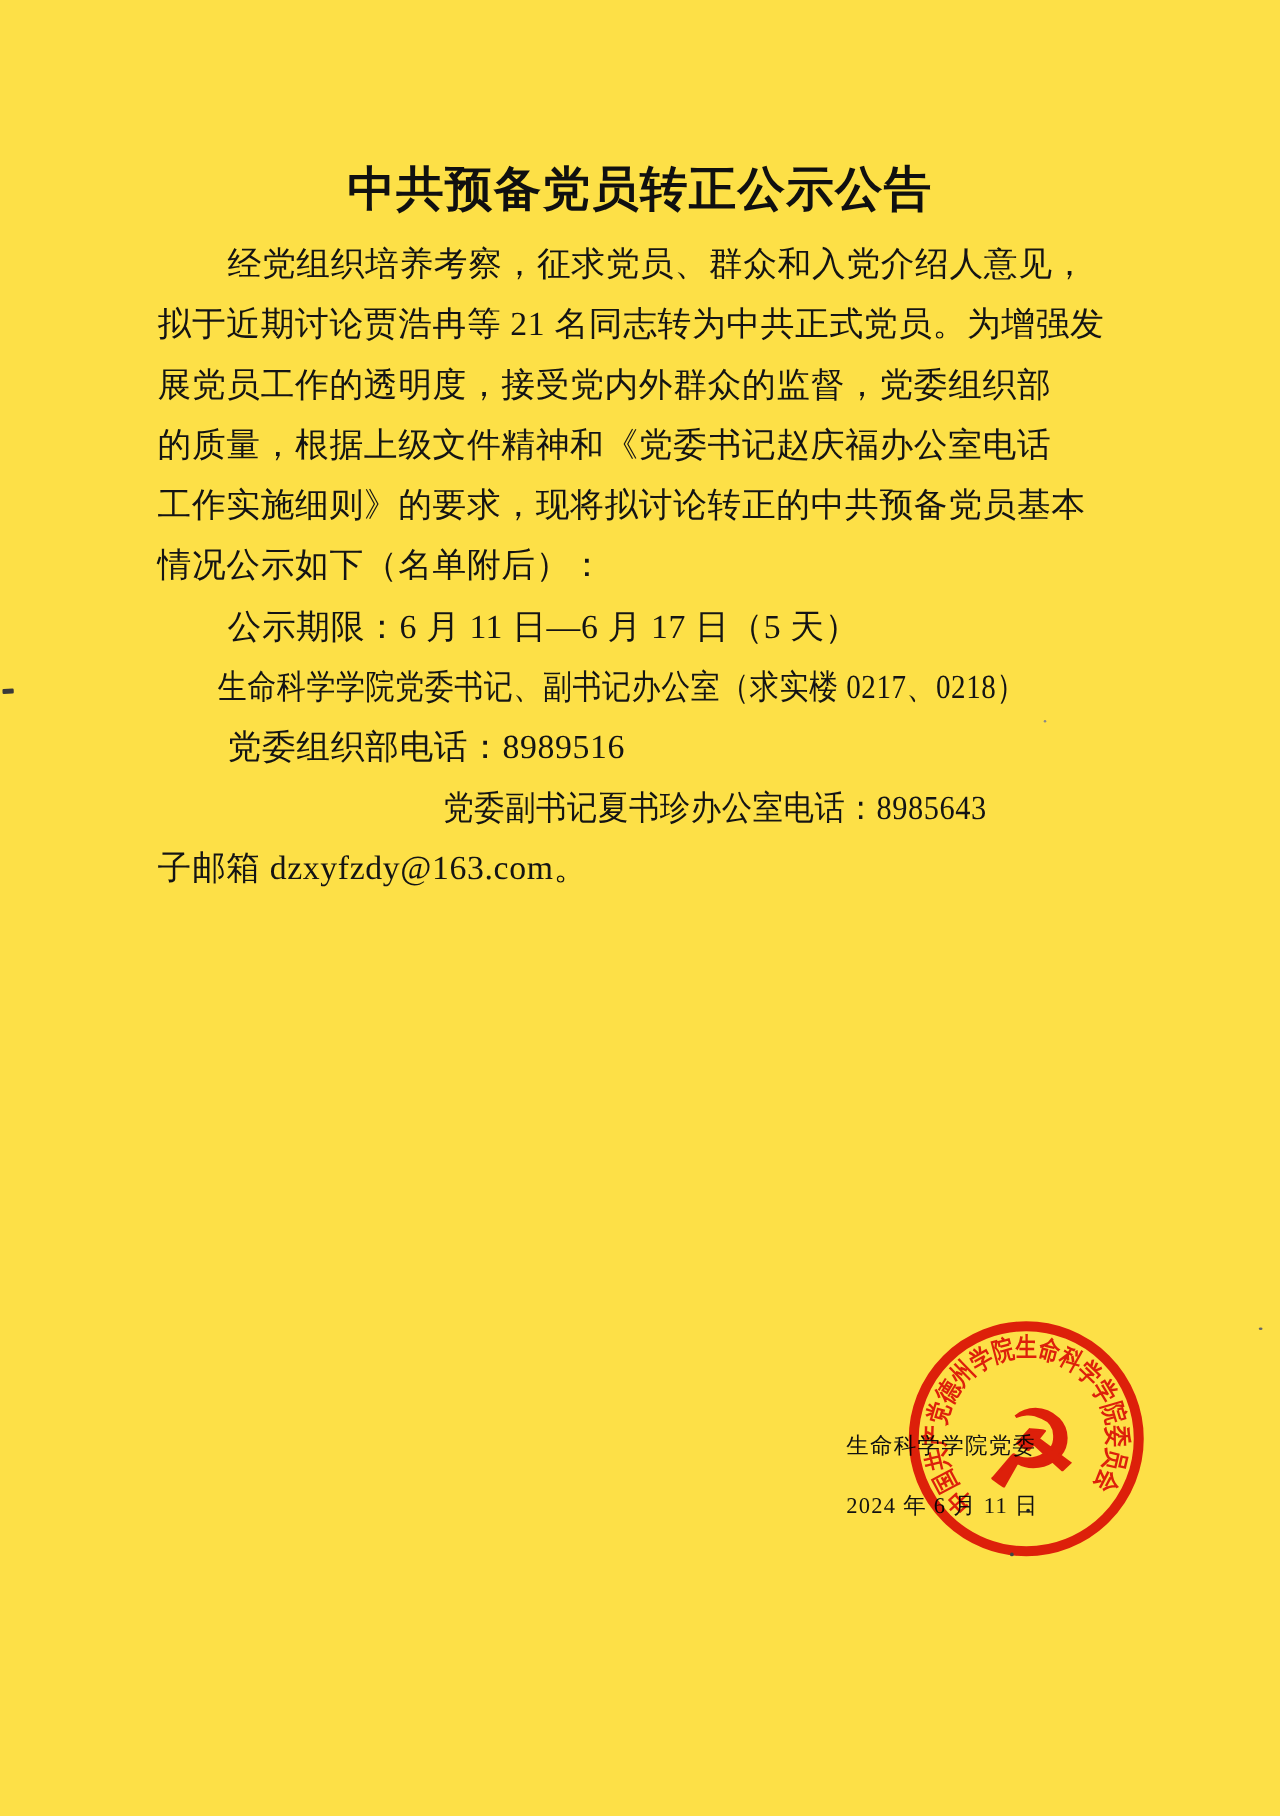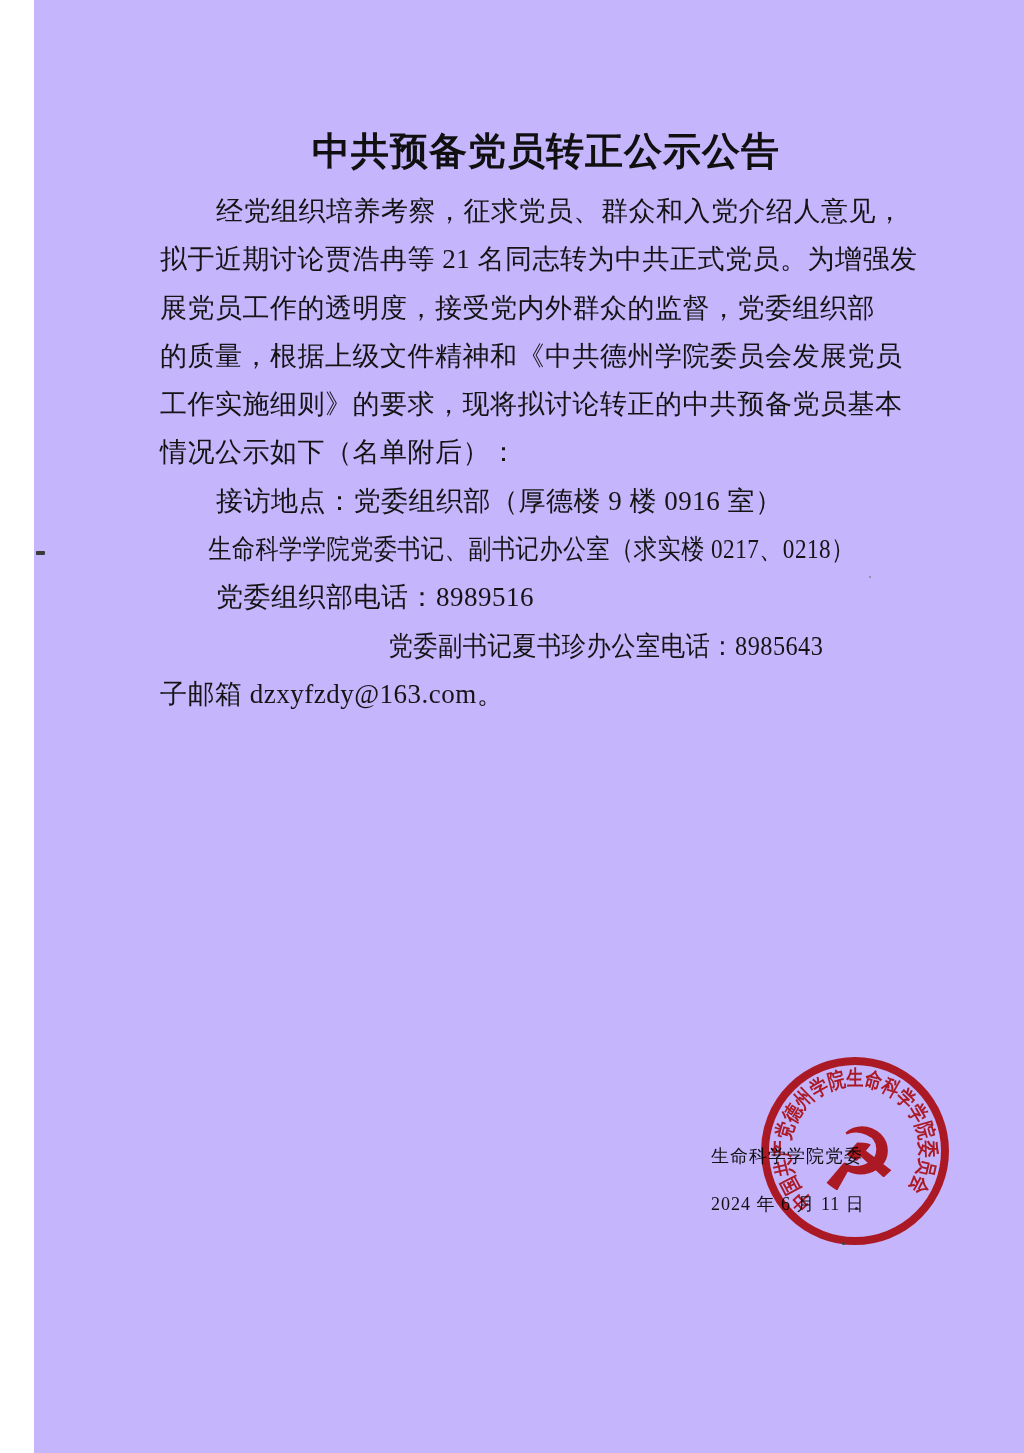--- a/index.html
+++ b/index.html
@@ -4,21 +4,21 @@
 <style>
   html,body{margin:0;padding:0;}
   body{
     width:1024px;height:1453px;
     background:#ffffff;
     position:relative;
     font-family:"Liberation Serif", serif;
     color:#141414;
     overflow:hidden;
   }
-  .page{position:absolute;inset:0;background:#c4b5fd;margin-left:34px;}
+  .page{position:absolute;inset:0;background:#fde047;}
 
   .title{
     position:absolute;
     left:0;top:126px;width:1024px;
     margin:0;
     text-align:center;
     font-family:"Liberation Sans", sans-serif;
     font-weight:700;
     font-size:38px;
     letter-spacing:1px;
@@ -89,24 +89,24 @@
 <body>
 
 <div class="page">
 
   <h1 class="title">中共预备党员转正公示公告</h1>
 
   <div class="docbody">
     <div class="line ind">经党组织培养考察，征求党员、群众和入党介绍人意见，</div>
     <div class="line">拟于近期讨论贾浩冉等 21 名同志转为中共正式党员。为增强发</div>
     <div class="line">展党员工作的透明度，接受党内外群众的监督，党委组织部</div>
-    <div class="line">的质量，根据上级文件精神和《中共德州学院委员会发展党员</div>
+    <div class="line">的质量，根据上级文件精神和《党委书记赵庆福办公室电话</div>
     <div class="line">工作实施细则》的要求，现将拟讨论转正的中共预备党员基本</div>
     <div class="line">情况公示如下（名单附后）：</div>
-    <div class="line ind">接访地点：党委组织部（厚德楼 9 楼 0916 室）</div>
+    <div class="line ind">公示期限：6 月 11 日—6 月 17 日（5 天）</div>
     <div class="line ind tight">生命科学学院党委书记、副书记办公室（求实楼 0217、0218）</div>
     <div class="line ind">党委组织部电话：8989516</div>
     <div class="line ind-xl tight2">党委副书记夏书珍办公室电话：8985643</div>
     <div class="line">子邮箱 dzxyfzdy@163.com。</div>
   </div>
 
   <div class="sig">
     <div>生命科学学院党委</div>
     <div>2024 年 6 月 11 日</div>
   </div>

